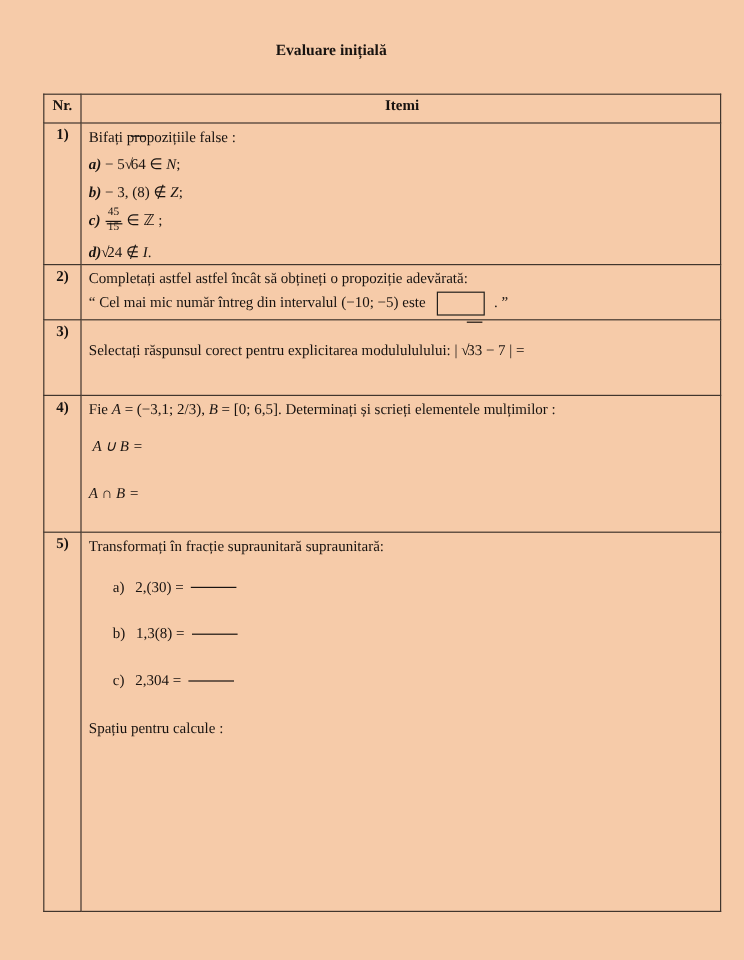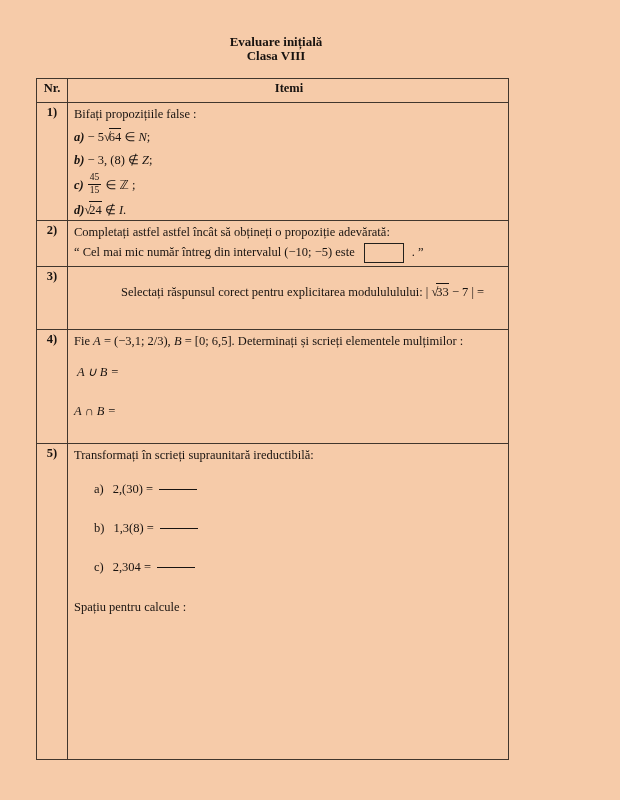--- a/index.html
+++ b/index.html
@@ -15,21 +15,21 @@
     position: absolute;
     top: 35px; left: 0; width: 552px;
     text-align: center;
     font-weight: bold;
     font-size: 13px;
     line-height: 13.5px;
   }
   table.items-table {
     position: absolute;
     left: 36px; top: 78px;
-    width: 473px;
+    width: 565px;
     border-collapse: collapse;
     table-layout: fixed;
     font-size: 12.5px;
   }
   td {
     border: 1px solid #41362d;
     vertical-align: top;
     padding: 2px 4px 2px 6px;
   }
   col.nr-col { width: 31px; }
@@ -51,21 +51,21 @@
   tr.row-q5 { height: 316px; }
   .line { margin-top: 2px; }
   .bi { font-weight: bold; font-style: italic; }
   .var { font-style: italic; }
   .q1-item { margin-top: 7px; }
   .q1-item-frac { margin-top: 5px; }
   
   .sqrt-sign { letter-spacing: -1px; }
   .rad {
     border-top: 1.2px solid #181310;
-    padding-top: 1px;
+    padding-top: 16px;
     margin-left: -1px;
   }
   
   .frac {
     display: inline-block;
     vertical-align: -4px;
     text-align: center;
     font-size: 9.5px;
     line-height: 1;
     margin: 0 1px;
@@ -74,41 +74,40 @@
   .frac .den { display: block; padding-top: 1px; }
   
   .answer-box {
     display: inline-block;
     width: 40px; height: 20px;
     border: 1.5px solid #23201c;
     vertical-align: middle;
     margin: 0 8px 0 9px;
   }
   .q2-line2 { margin-top: 3px; }
-  .q3-text { margin-top: 16px; margin-left: 47px; }
+  .q3-text { margin-top: 16px; }
   .q4-union { margin-top: 15px; margin-left: 3px; }
   .q4-intersection { margin-top: 24px; }
   .q5-item { margin-top: 24px; margin-left: 20px; }
   .q5-item-first { margin-top: 19px; }
   .q5-expr { margin-left: 9px; }
   .fill-line {
     display: inline-block;
     width: 38px; height: 0;
     border-top: 1.3px solid #181310;
     vertical-align: 3px;
     margin-left: 6px;
   }
   .q5-note { margin-top: 25px; }
 </style>
 </head>
 <body>
 
 <div class="doc-title">
   <div>Evaluare inițială</div>
-  <div>Clasa VIII</div>
 </div>
 
 <table class="items-table">
   <colgroup>
       <col class="nr-col">
       <col>
     </colgroup>
 
   <tbody>
       <tr class="header-row">
@@ -147,21 +146,21 @@
     <td>
       <div class="line"><span>Fie </span><span class="var">A</span><span> = (−3,1; 2/3), </span><span class="var">B</span><span> = [0; 6,5]. Determinați și scrieți elementele mulțimilor :</span></div>
       <div class="line q4-union var">A ∪ B =</div>
       <div class="line q4-intersection var">A ∩ B =</div>
     </td>
   </tr>
 
   <tr class="row-q5">
     <td class="nr-cell">5)</td>
     <td>
-      <div class="line">Transformați în scrieți supraunitară ireductibilă:</div>
+      <div class="line">Transformați în fracție supraunitară supraunitară:</div>
       <div class="q5-item q5-item-first"><span>a)</span><span class="q5-expr">2,(30) =</span><span class="fill-line"></span></div>
       <div class="q5-item"><span>b)</span><span class="q5-expr">1,3(8) =</span><span class="fill-line"></span></div>
       <div class="q5-item"><span>c)</span><span class="q5-expr">2,304 =</span><span class="fill-line"></span></div>
       <div class="q5-note">Spațiu pentru calcule :</div>
     </td>
   </tr>
 </tbody>
   </table>
 
 </body></html>

